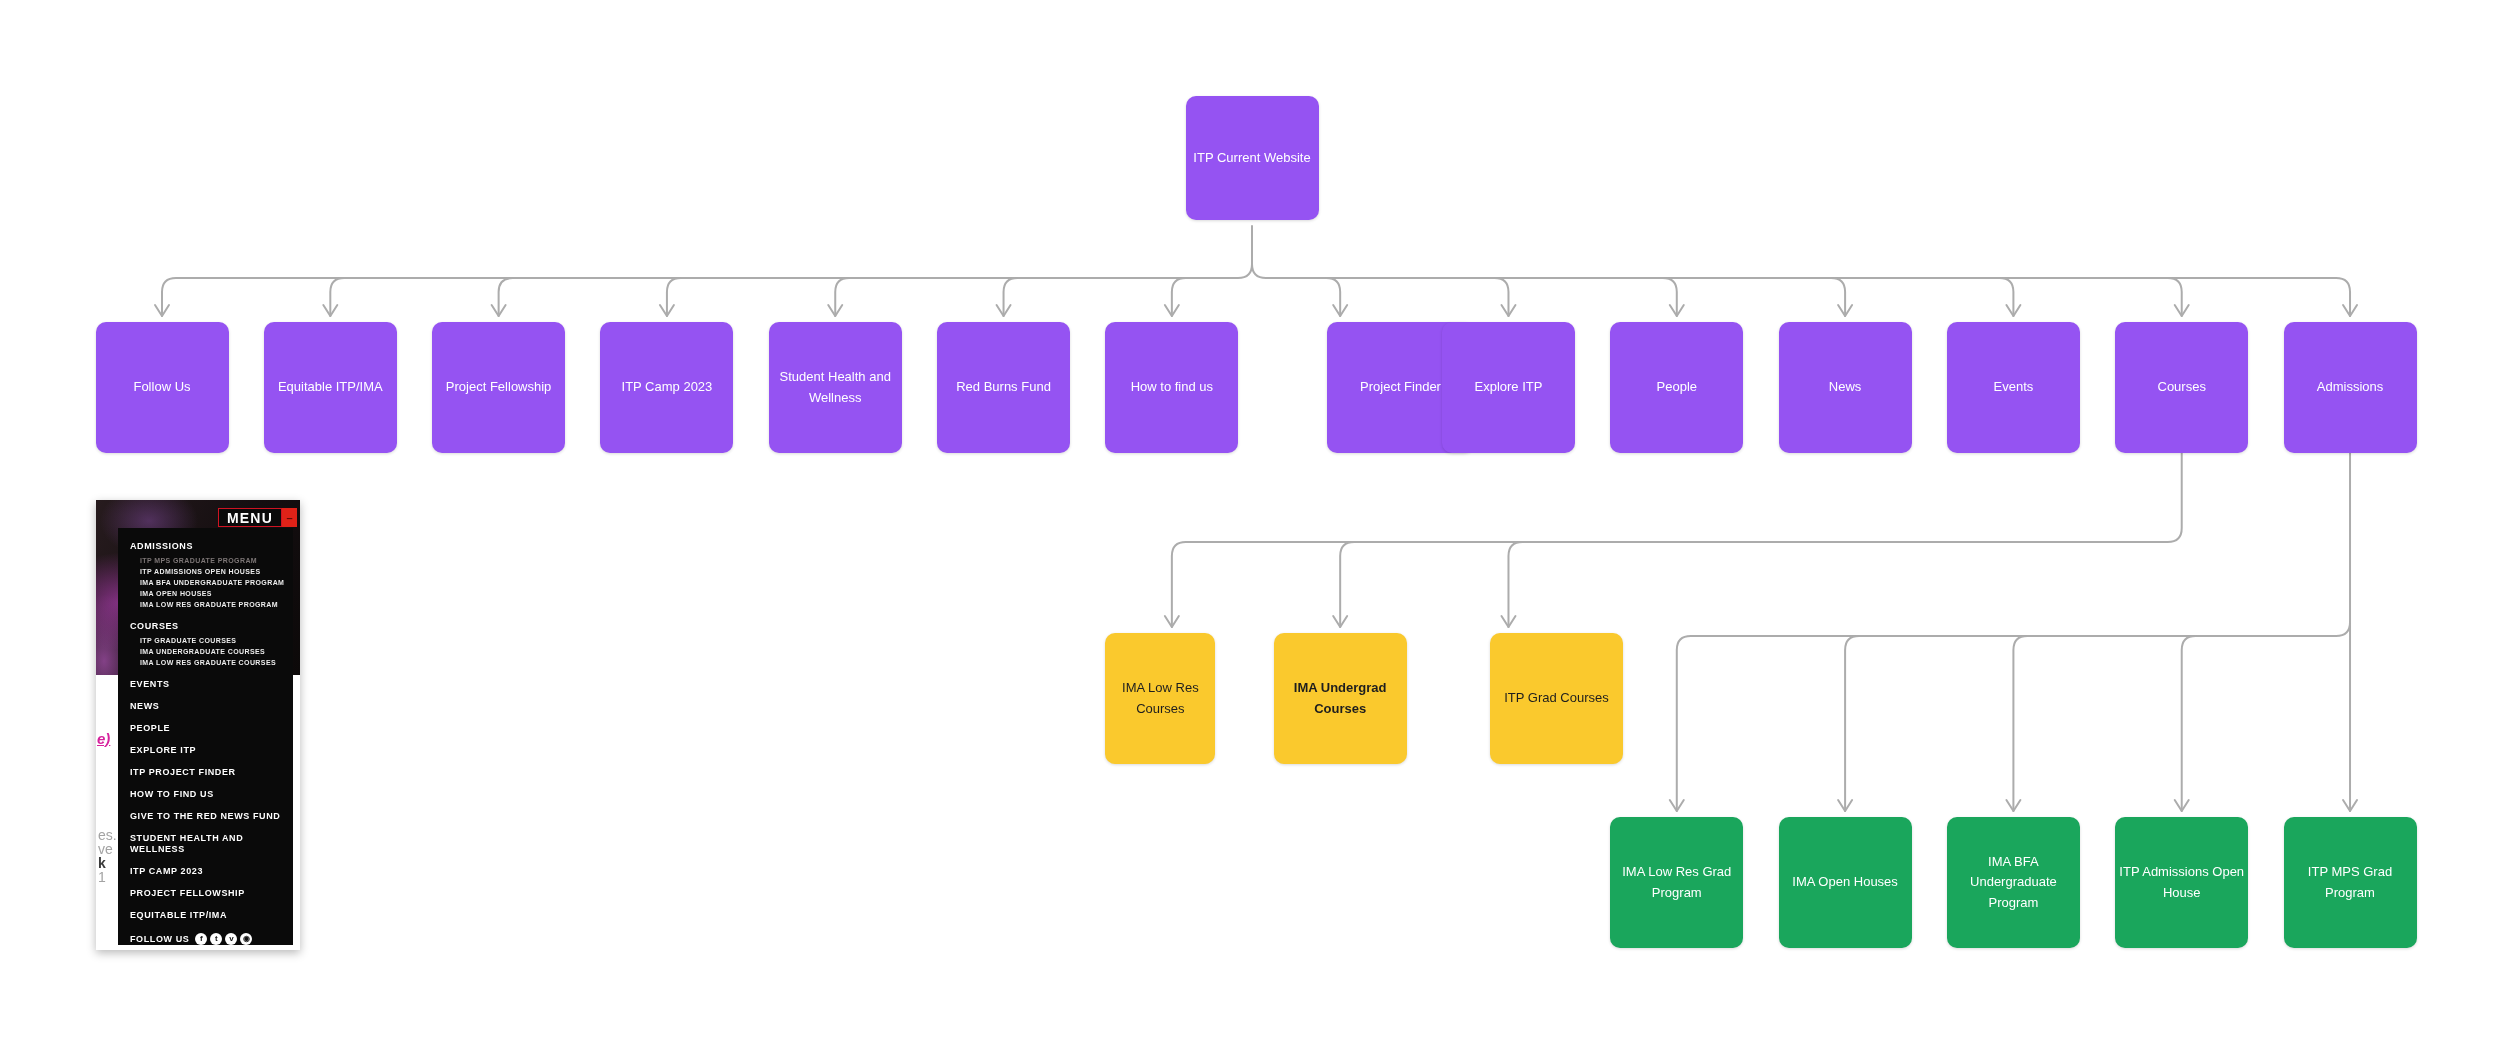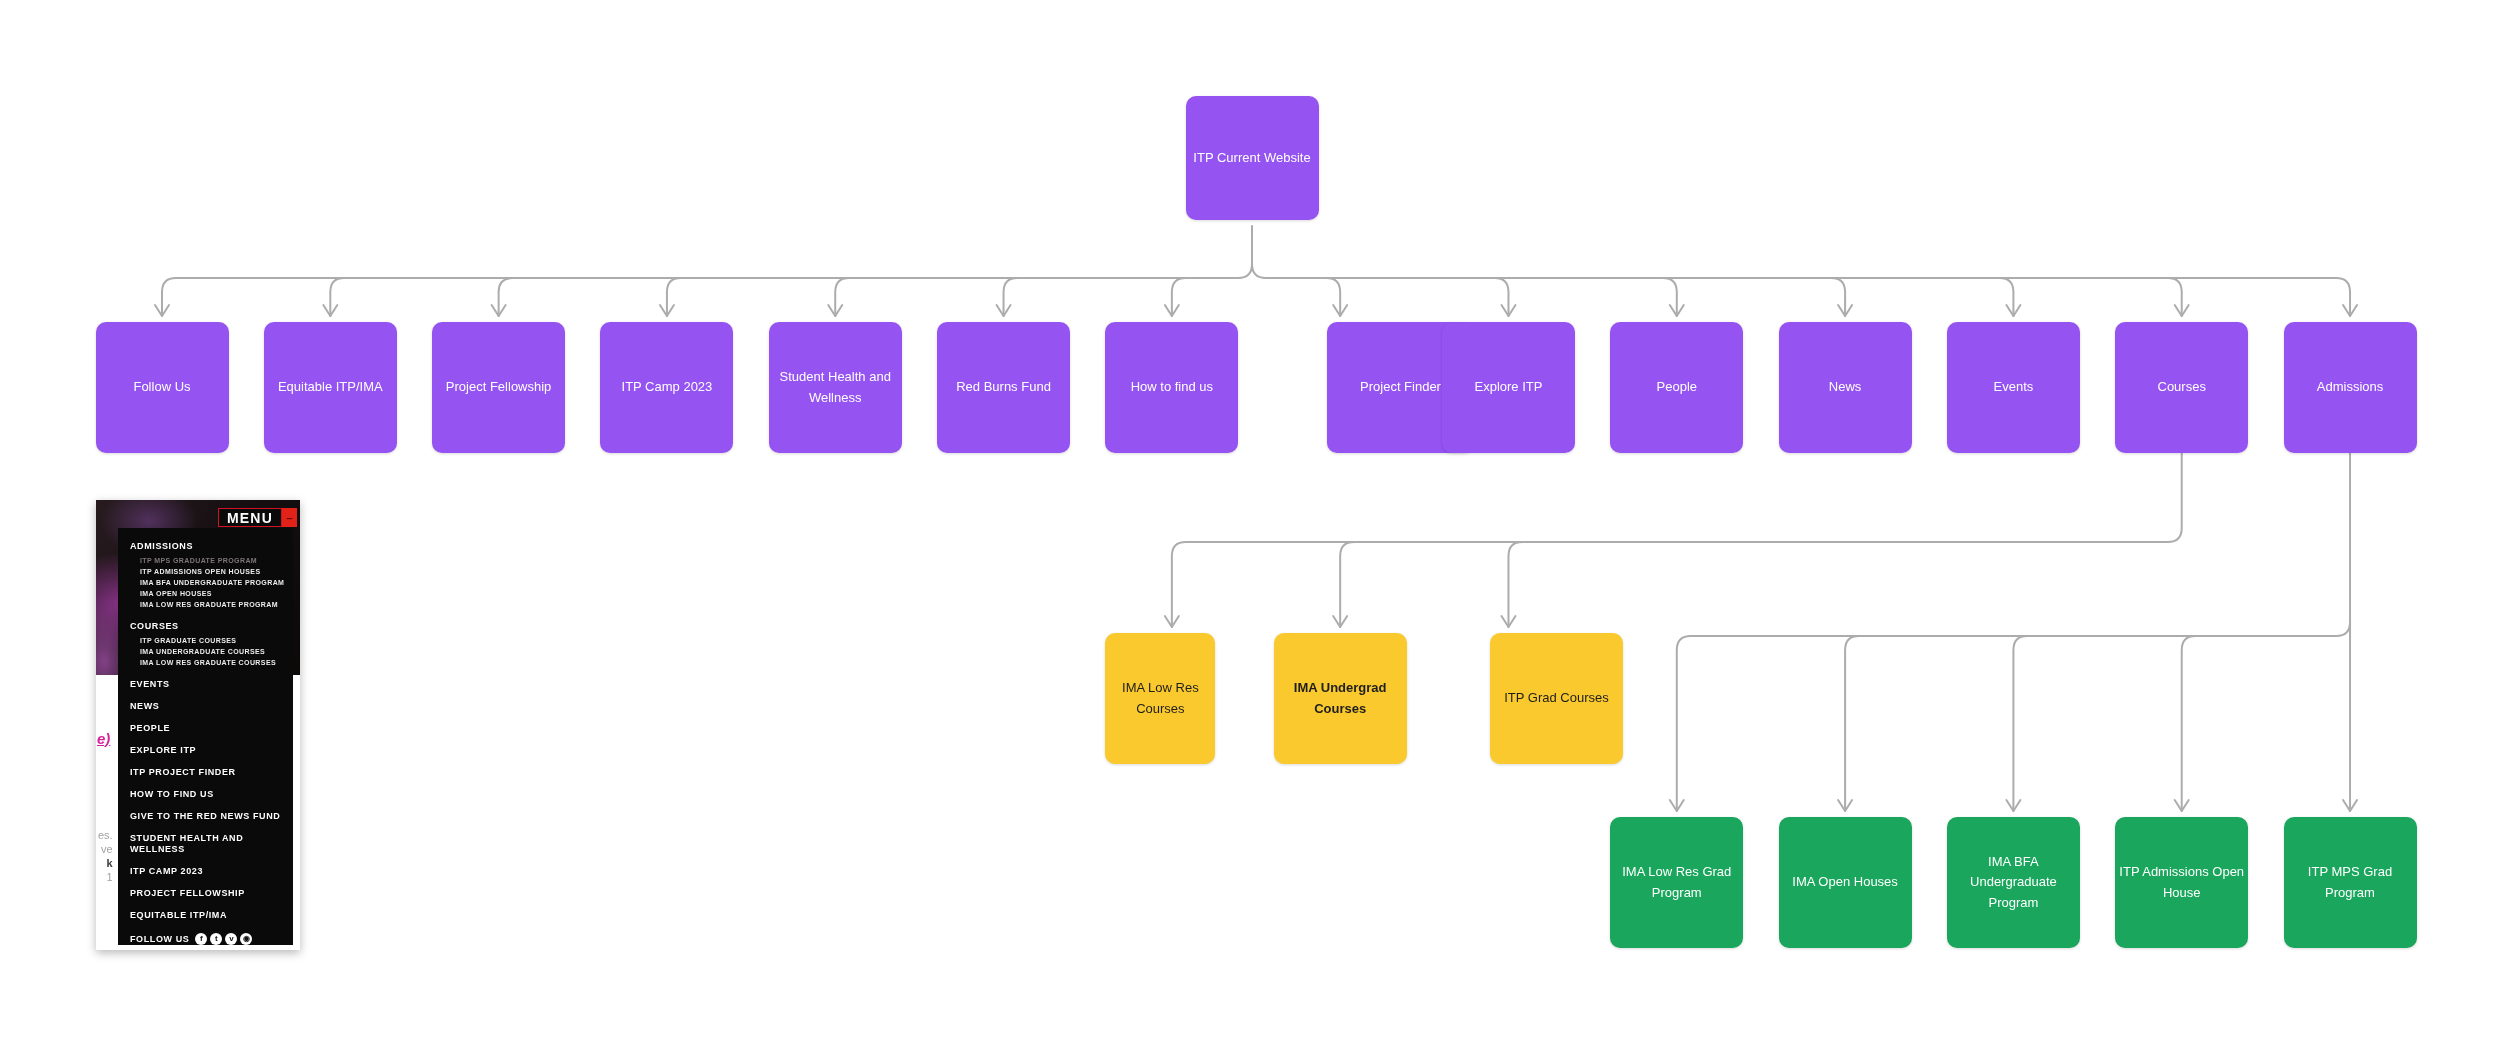--- a/index.html
+++ b/index.html
@@ -72,21 +72,21 @@
     width:12px;height:12px;border-radius:50%;background:#fff;color:#111;
     font-size:8px;font-weight:bold;line-height:12px;text-align:center;
     margin-right:3px;display:inline-block;
   }
   .shot-logo{
     position:absolute;left:1px;top:230px;z-index:1;
     color:#d6219c;font-weight:bold;font-style:italic;font-size:15px;
     text-decoration:underline;
   }
   .shot-frags{position:absolute;left:2px;top:328px;z-index:1;}
-  .frag{display:block;color:#a3a3a3;font-size:11px;line-height:14px;text-align:right;}
+  .frag{display:block;color:#a3a3a3;font-size:14px;line-height:14px;}
   .frag.bold{color:#3a3a3a;font-weight:bold;}
 </style>
 </head>
 <body>
 
 <div id="canvas">
   <svg id="connectors" width="2500" height="1041">
       <path d="M 1252 226 V 264 Q 1252 278 1238 278 H 176 Q 162 278 162 292 V 316" fill="none" stroke="#ACACAC" stroke-width="2" stroke-linecap="round" stroke-linejoin="round"></path>
       <path d="M 1252 264 Q 1252 278 1266 278 H 2336.03 Q 2350.03 278 2350.03 292 V 316" fill="none" stroke="#ACACAC" stroke-width="2" stroke-linecap="round" stroke-linejoin="round"></path>
       <path d="M 344.31 278 Q 330.31 278 330.31 292 V 316" fill="none" stroke="#ACACAC" stroke-width="2" stroke-linecap="round" stroke-linejoin="round"></path>

